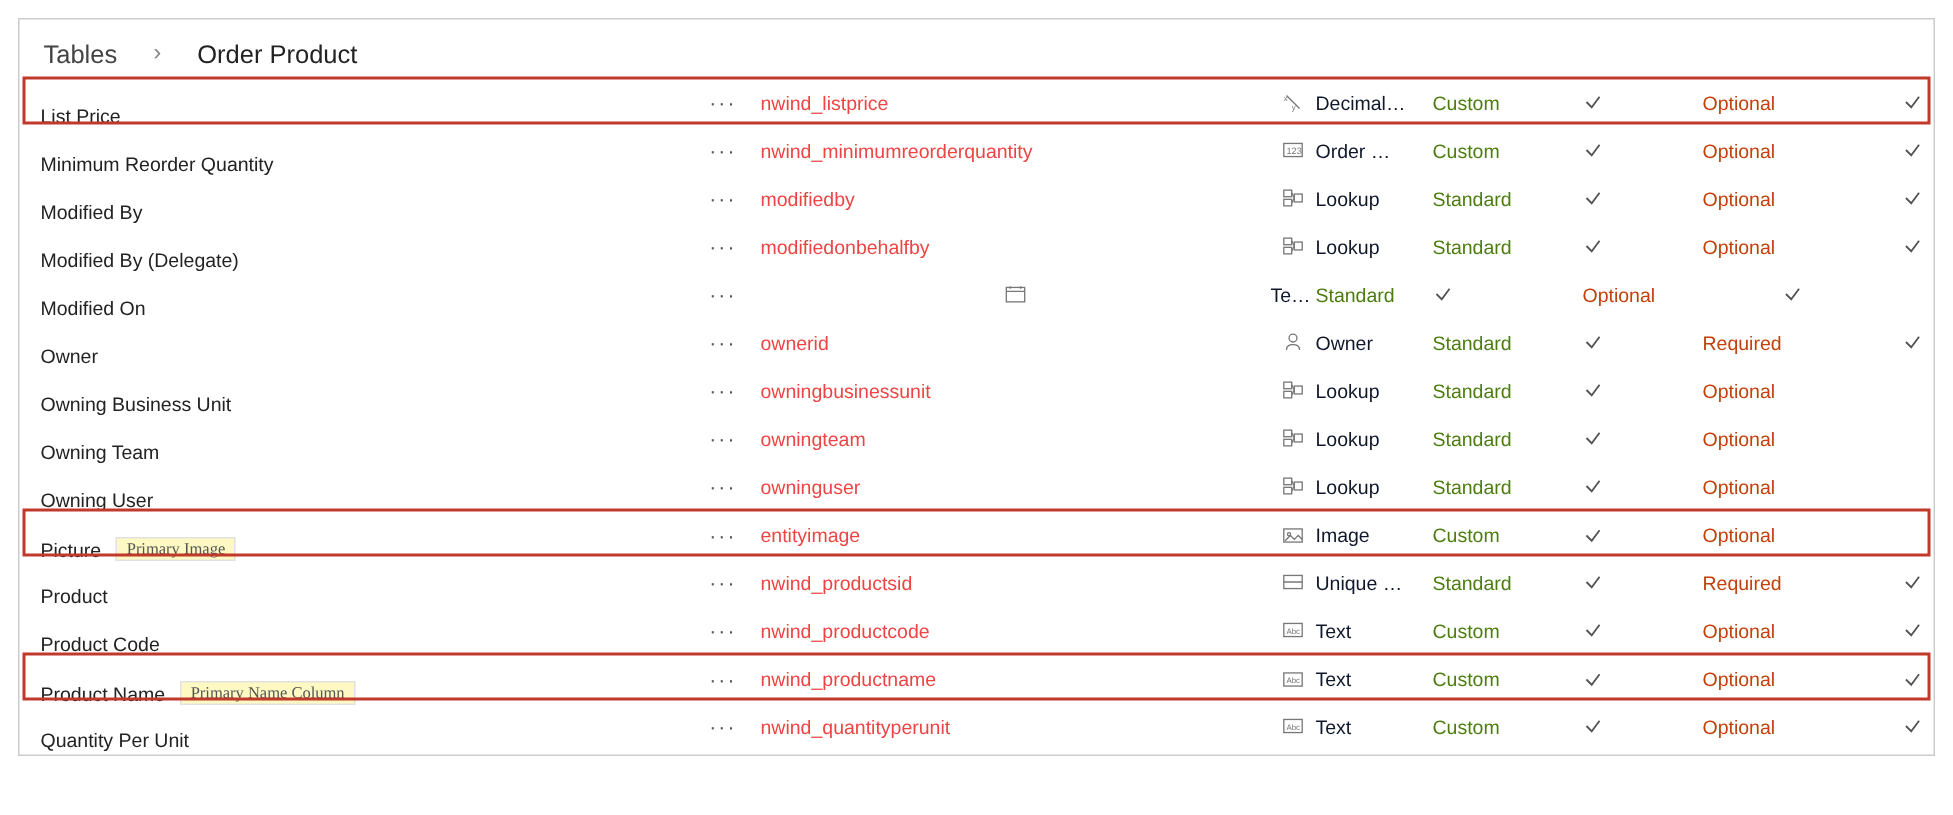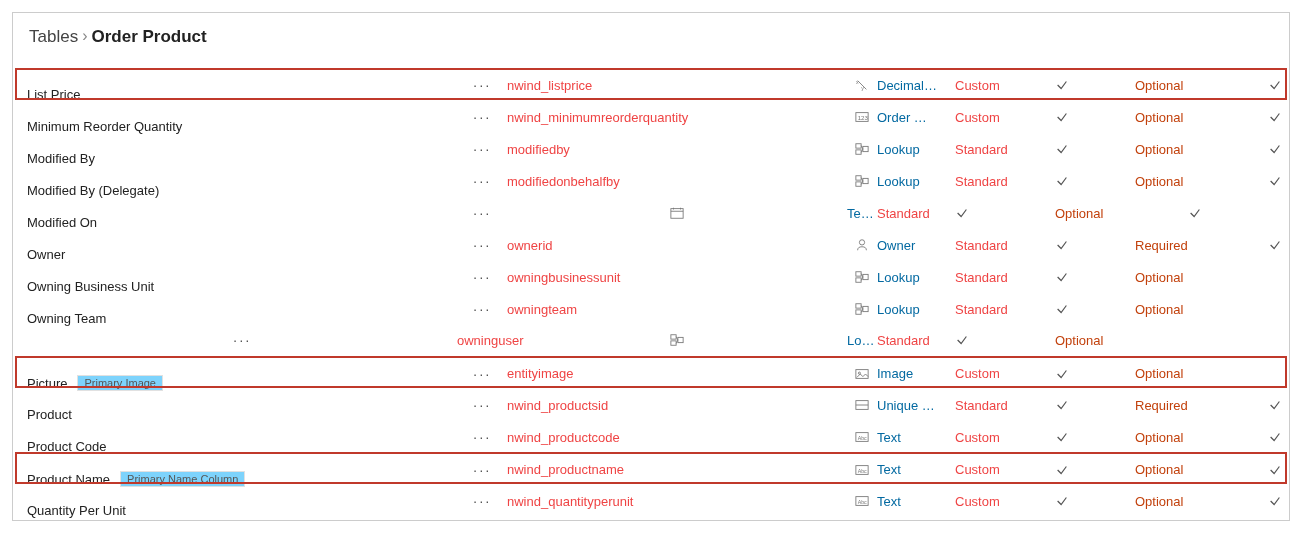--- a/index.html
+++ b/index.html
@@ -13,27 +13,27 @@
   }
   .panel {
     border: 1px solid #ccc;
     width: 1278px;
     background: #fff;
     padding-bottom: 4px;
   }
   .breadcrumb {
     display: flex;
     align-items: flex-start;
-    gap: 4px;
-    padding: 14px 16px 21px 16px;
+    gap: 24px;
+    padding: 14px 16px 4px 16px;
     font-size: 17px;
   }
   .breadcrumb .root { color: #444; }
   .breadcrumb .sep { color: #888; font-size: 16px; }
-  .breadcrumb .current { font-weight: 700; color: #222; }
+  .breadcrumb .current { font-weight: 400; color: #222; }
 
   .row {
     display: grid;
     grid-template-columns: 430px 50px 340px 30px 78px 100px 80px 120px 40px;
     align-items: center;
     height: 32px;
     padding: 0 10px 0 14px;
     position: relative;
   }
   .row-wrap {
@@ -51,49 +51,50 @@
   }
   .display-name {
     color: #222;
     display: flex;
     align-items: center;
     gap: 10px;
     margin-top: 19px;
   }
   .tag {
     font-size: 11px;
-    background: #7dd3fc;
+    background: #fef9c3;
     border: 1px solid #e1e1e1;
     padding: 1px 6px;
     color: #555;
+    font-family: Liberation Serif, serif;
   }
   .more-col {
     color: #555;
     letter-spacing: 1.5px;
     font-size: 14px;
     line-height: 1;
     cursor: pointer;
     user-select: none;
     text-align: center;
   }
   .name-col { color: #ef4444; }
   .icon-col {
     color: #777;
     display: flex;
     align-items: center;
     justify-content: center;
   }
   .icon-col svg { width: 14px; height: 14px; }
   .datatype-col {
-    color: #0369a1;
+    color: #0f172a;
     white-space: nowrap;
     overflow: hidden;
     text-overflow: ellipsis;
   }
-  .type-col { color: #ef4444; }
+  .type-col { color: #4d7c0f; }
   .check-col {
     color: #555;
     display: flex;
     align-items: center;
     justify-content: flex-start;
   }
   .check-col svg { width: 14px; height: 14px; }
   .required-col { color: #c2410c; }
   .search-col {
     color: #555;
@@ -336,20 +337,23 @@
             <svg viewBox="0 0 16 16">
               <path d="M3 8 L7 12 L13 4" stroke="#555" stroke-width="1.4" fill="none"></path>
             </svg>
           </div>
           <div class="required-col">Optional</div>
           <div class="search-col"></div>
         </div>
       </div>
       <div class="row-wrap">
         <div class="row">
+          <div class="display-name">
+            <span>Owning User</span>
+          </div>
           <div class="more-col">···</div>
           <div class="name-col">owninguser</div>
           <div class="icon-col">
             <svg viewBox="0 0 16 16">
               <rect x="1" y="2" width="6" height="5" stroke="#777" stroke-width="1" fill="none"></rect>
               <rect x="1" y="9" width="6" height="5" stroke="#777" stroke-width="1" fill="none"></rect>
               <rect x="9" y="5" width="6" height="6" stroke="#777" stroke-width="1" fill="none"></rect>
               <path d="M7 4 L9 8 M7 12 L9 8" stroke="#777" stroke-width="1" fill="none"></path>
             </svg>
           </div>

